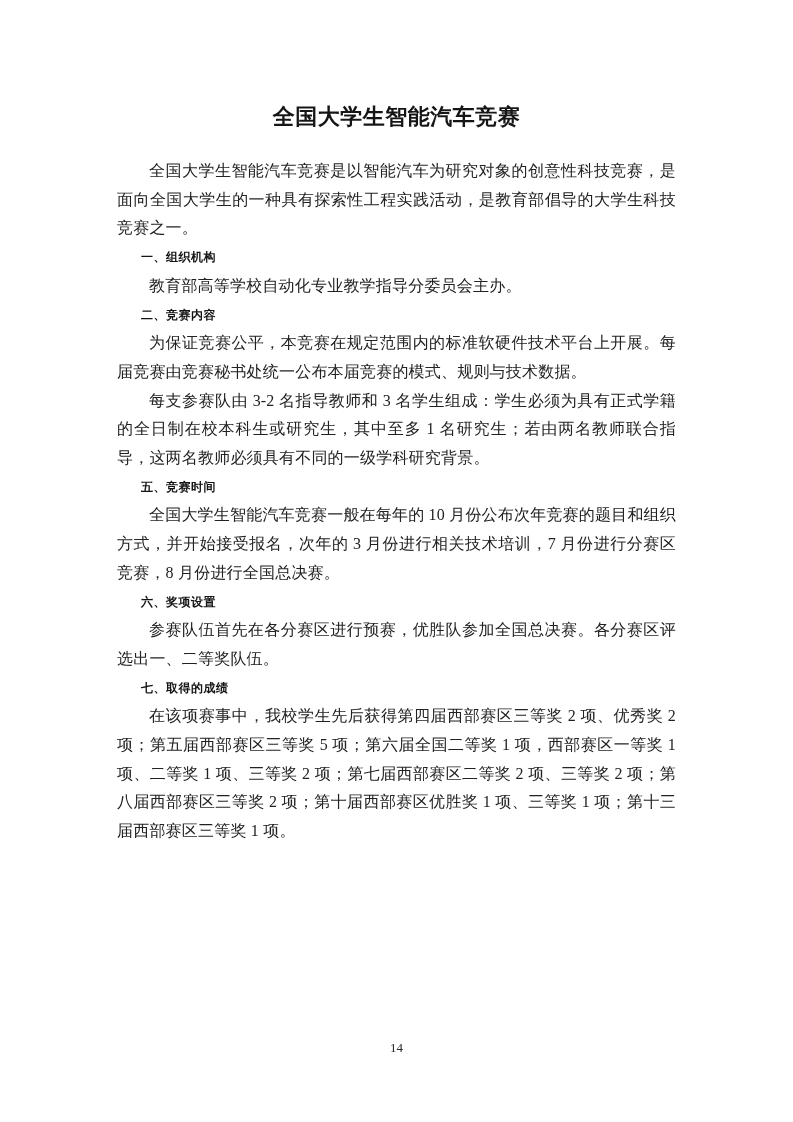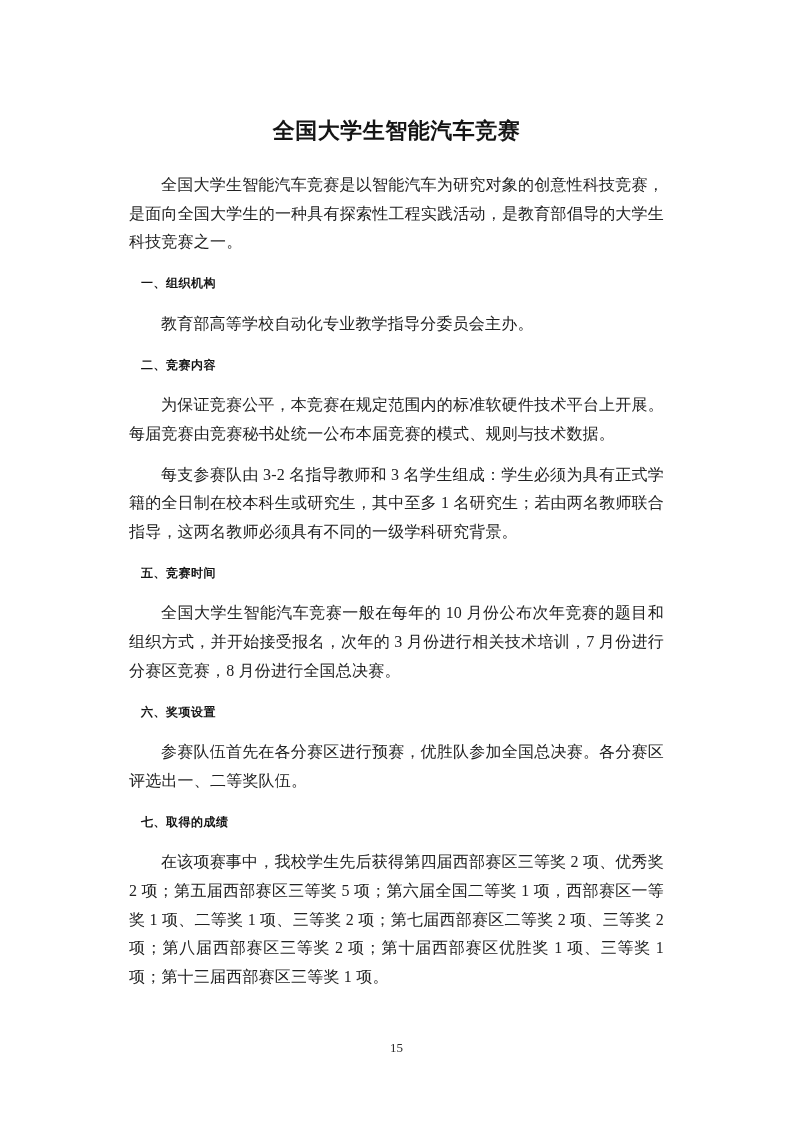--- a/index.html
+++ b/index.html
@@ -14,40 +14,40 @@
     color: #1e1e1e;
   }
   .page {
     position: relative;
     width: 793px;
     height: 1122px;
     background: #ffffff;
     overflow: hidden;
   }
   .doc-title {
-    margin: 18px;
+    margin: 4px;
     padding-top: 97px;
     text-align: center;
     font-family: "Liberation Sans", "DejaVu Sans", sans-serif;
     font-size: 22px;
     font-weight: bold;
     letter-spacing: 0.5px;
     line-height: 32px;
     color: #151515;
   }
   .content {
     margin: 24px 117px 0 117px;
     font-size: 16px;
     line-height: 28.7px;
     text-align: justify;
     text-justify: inter-character;
     color: #222222;
   }
   .content p {
-    margin: 12px;
+    margin: 0;
     text-indent: 2em;
     letter-spacing: 0.2px;
   }
   .content h2 {
     margin: 0;
     font-size: 12px;
     line-height: 28.7px;
     font-weight: bold;
     text-indent: 2em;
     letter-spacing: 0.5px;
@@ -81,15 +81,15 @@
     <p class="para">为保证竞赛公平，本竞赛在规定范围内的标准软硬件技术平台上开展。每届竞赛由竞赛秘书处统一公布本届竞赛的模式、规则与技术数据。</p>
     <p class="para">每支参赛队由 3-2 名指导教师和 3 名学生组成：学生必须为具有正式学籍的全日制在校本科生或研究生，其中至多 1 名研究生；若由两名教师联合指导，这两名教师必须具有不同的一级学科研究背景。</p>
     <h2 class="heading">五、竞赛时间</h2>
     <p class="para">全国大学生智能汽车竞赛一般在每年的 10 月份公布次年竞赛的题目和组织方式，并开始接受报名，次年的 3 月份进行相关技术培训，7 月份进行分赛区竞赛，8 月份进行全国总决赛。</p>
     <h2 class="heading">六、奖项设置</h2>
     <p class="para">参赛队伍首先在各分赛区进行预赛，优胜队参加全国总决赛。各分赛区评选出一、二等奖队伍。</p>
     <h2 class="heading">七、取得的成绩</h2>
     <p class="para">在该项赛事中，我校学生先后获得第四届西部赛区三等奖 2 项、优秀奖 2 项；第五届西部赛区三等奖 5 项；第六届全国二等奖 1 项，西部赛区一等奖 1 项、二等奖 1 项、三等奖 2 项；第七届西部赛区二等奖 2 项、三等奖 2 项；第八届西部赛区三等奖 2 项；第十届西部赛区优胜奖 1 项、三等奖 1 项；第十三届西部赛区三等奖 1 项。</p>
   </div>
 
-  <div class="page-number">15</div>
+  <div class="page-number">14</div>
 
 </div>
 
 </body></html>

